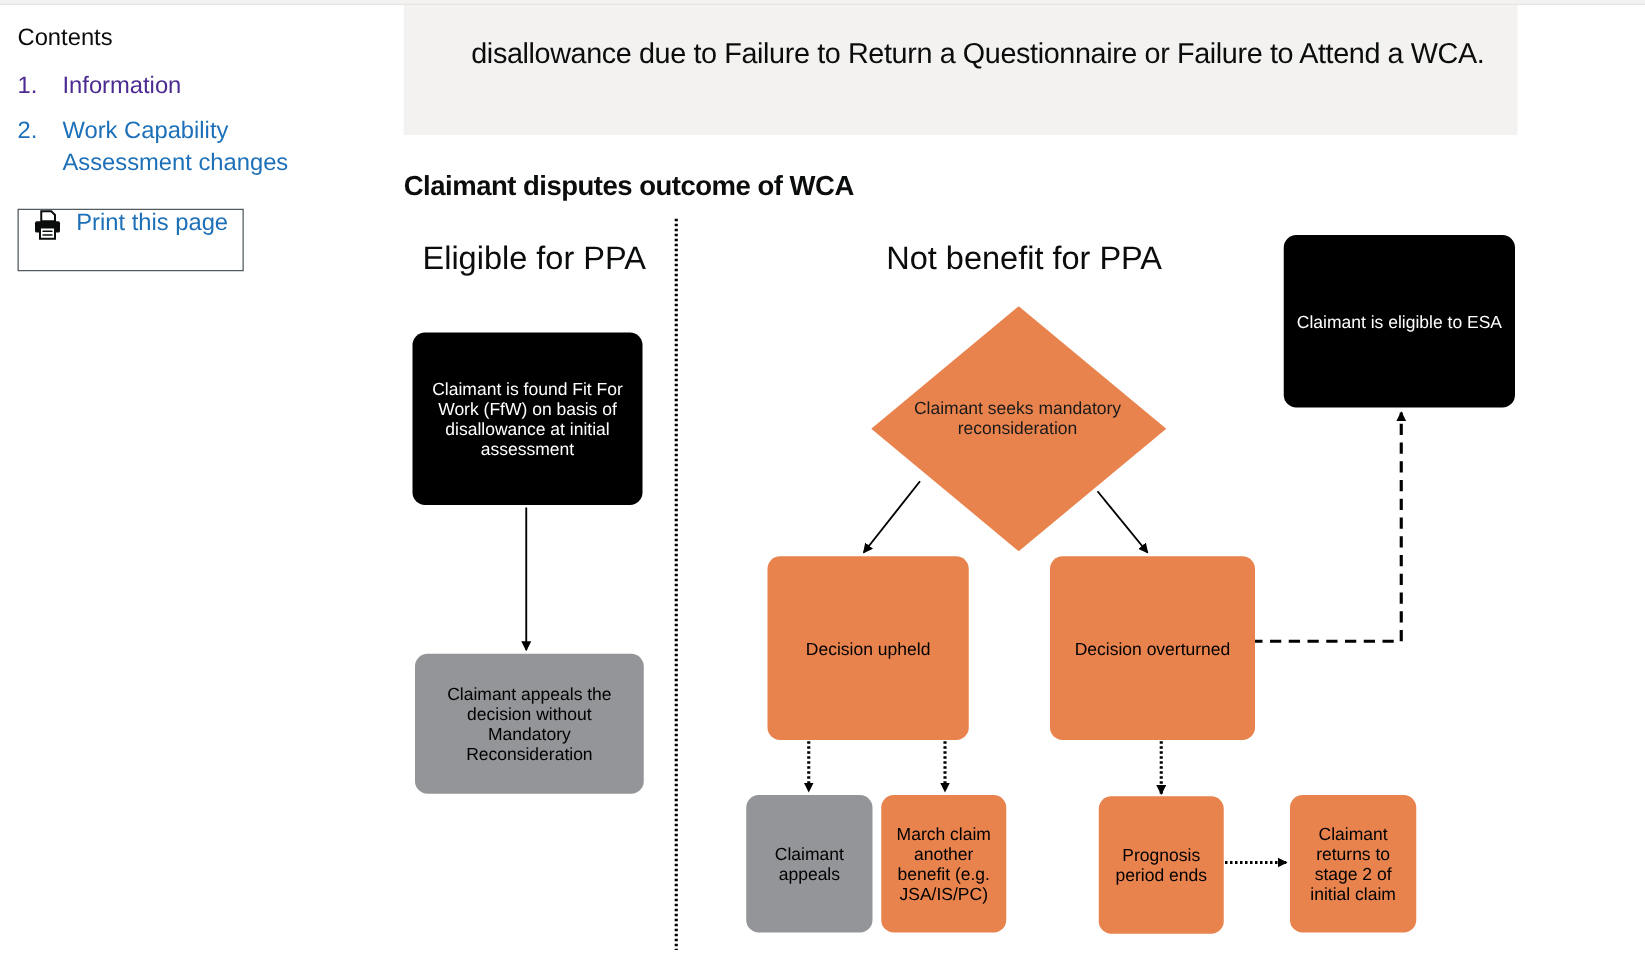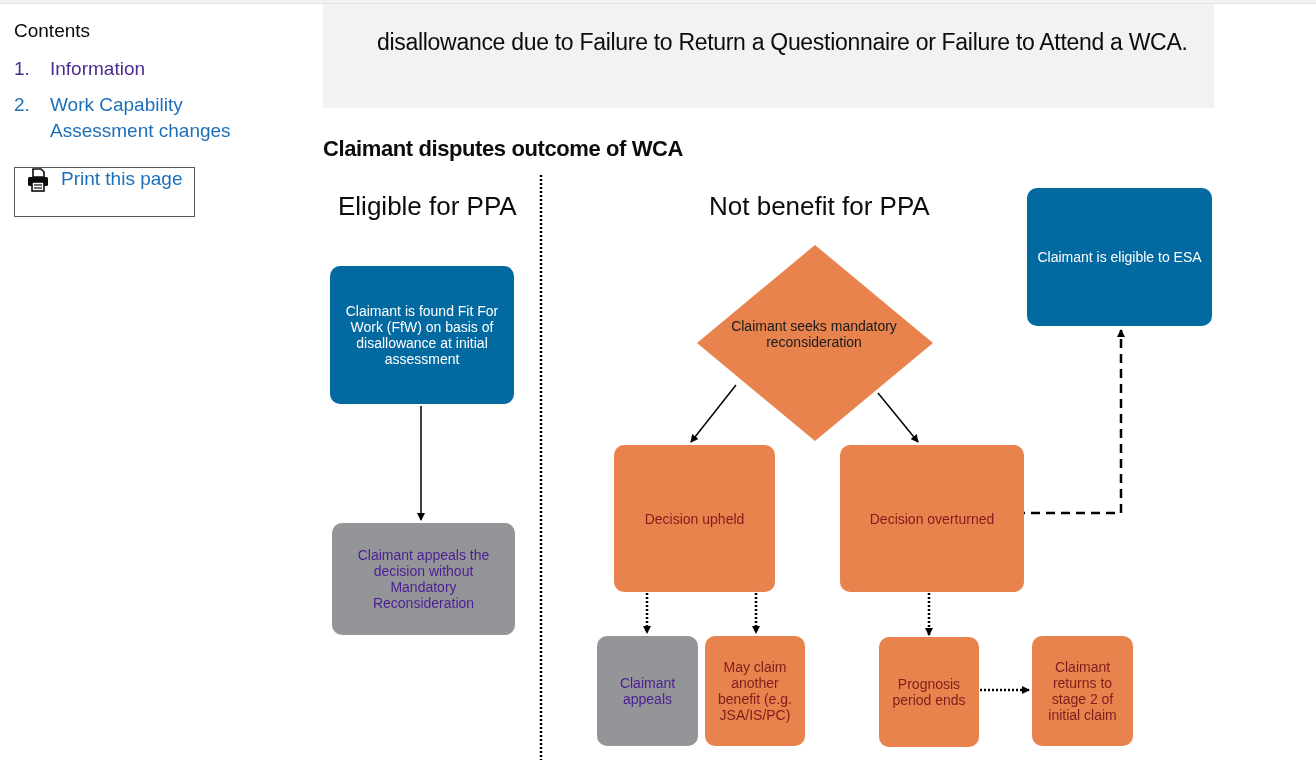--- a/index.html
+++ b/index.html
@@ -21,23 +21,23 @@
   
   .inset { position:absolute; left:323px; top:4px; width:891px; height:104px; background:#f3f2f1; }
   .inset p { margin:16px; position:absolute; left:38px; top:6px; width:820px; font-size:23px; line-height:32px; color:#0b0c0c; letter-spacing:-0.3px; }
 
   h2.diagram-title { position:absolute; left:323px; top:136px; margin:0; font-size:22px; font-weight:bold; letter-spacing:-0.4px; }
 
   
   .diagram { position:absolute; left:323px; top:170px; width:900px; height:597px; }
   .diagram svg { position:absolute; left:0; top:0; }
   .box { position:absolute; border-radius:10px; display:flex; align-items:center; justify-content:center; text-align:center; font-size:14px; line-height:16px; box-sizing:border-box; padding:4px 8px; }
-  .navy { background:#0369a1; color:#ffffff; }
-  .grey { background:#939598; color:#4c1d95; }
-  .orange { background:#e8834e; color:#7f1d1d; }
+  .navy { background:#000000; color:#ffffff; }
+  .grey { background:#939598; color:#000000; }
+  .orange { background:#e8834e; color:#000000; }
   .col-heading { position:absolute; font-size:26px; color:#0b0c0c; }
   .diamond-text { position:absolute; left:400px; top:148px; width:180px; text-align:center; font-size:14px; line-height:16px; color:#1a1a1a; }
 </style>
 </head>
 <body>
 
 <div class="topline"></div>
 
 <div class="contents-title">Contents</div>
 <ul class="toc">
@@ -99,21 +99,21 @@
 
   <div class="col-heading" style="left:15px; top:21px;">Eligible for PPA</div>
   <div class="col-heading" style="left:386px; top:21px;">Not benefit for PPA</div>
 
   <div class="box navy" style="left:7px; top:96px; width:184px; height:138px;">Claimant is found  Fit For Work (FfW) on basis of disallowance at initial assessment</div>
   <div class="box grey" style="left:9px; top:353px; width:183px; height:112px;">Claimant appeals the decision without Mandatory Reconsideration</div>
 
   <div class="diamond-text" style="left:401px;">Claimant seeks mandatory reconsideration</div>
 
   <div class="box orange" style="left:291px; top:275px; width:161px; height:147px;">Decision upheld</div>
-  <div class="box orange" style="left:517px; top:275px; width:184px; height:147px;">Decision overturned</div>
+  <div class="box orange" style="left:517px; top:275px; width:164px; height:147px;">Decision overturned</div>
 
   <div class="box navy" style="left:704px; top:18px; width:185px; height:138px;">Claimant is eligible to ESA</div>
 
   <div class="box grey" style="left:274px; top:466px; width:101px; height:110px;">Claimant appeals</div>
-  <div class="box orange" style="left:382px; top:466px; width:100px; height:110px;">May claim another benefit (e.g. JSA/IS/PC)</div>
+  <div class="box orange" style="left:382px; top:466px; width:100px; height:110px;">March claim another benefit (e.g. JSA/IS/PC)</div>
   <div class="box orange" style="left:556px; top:467px; width:100px; height:110px;">Prognosis period ends</div>
   <div class="box orange" style="left:709px; top:466px; width:101px; height:110px;">Claimant returns to stage 2 of initial claim</div>
 </div>
 
 </body></html>

